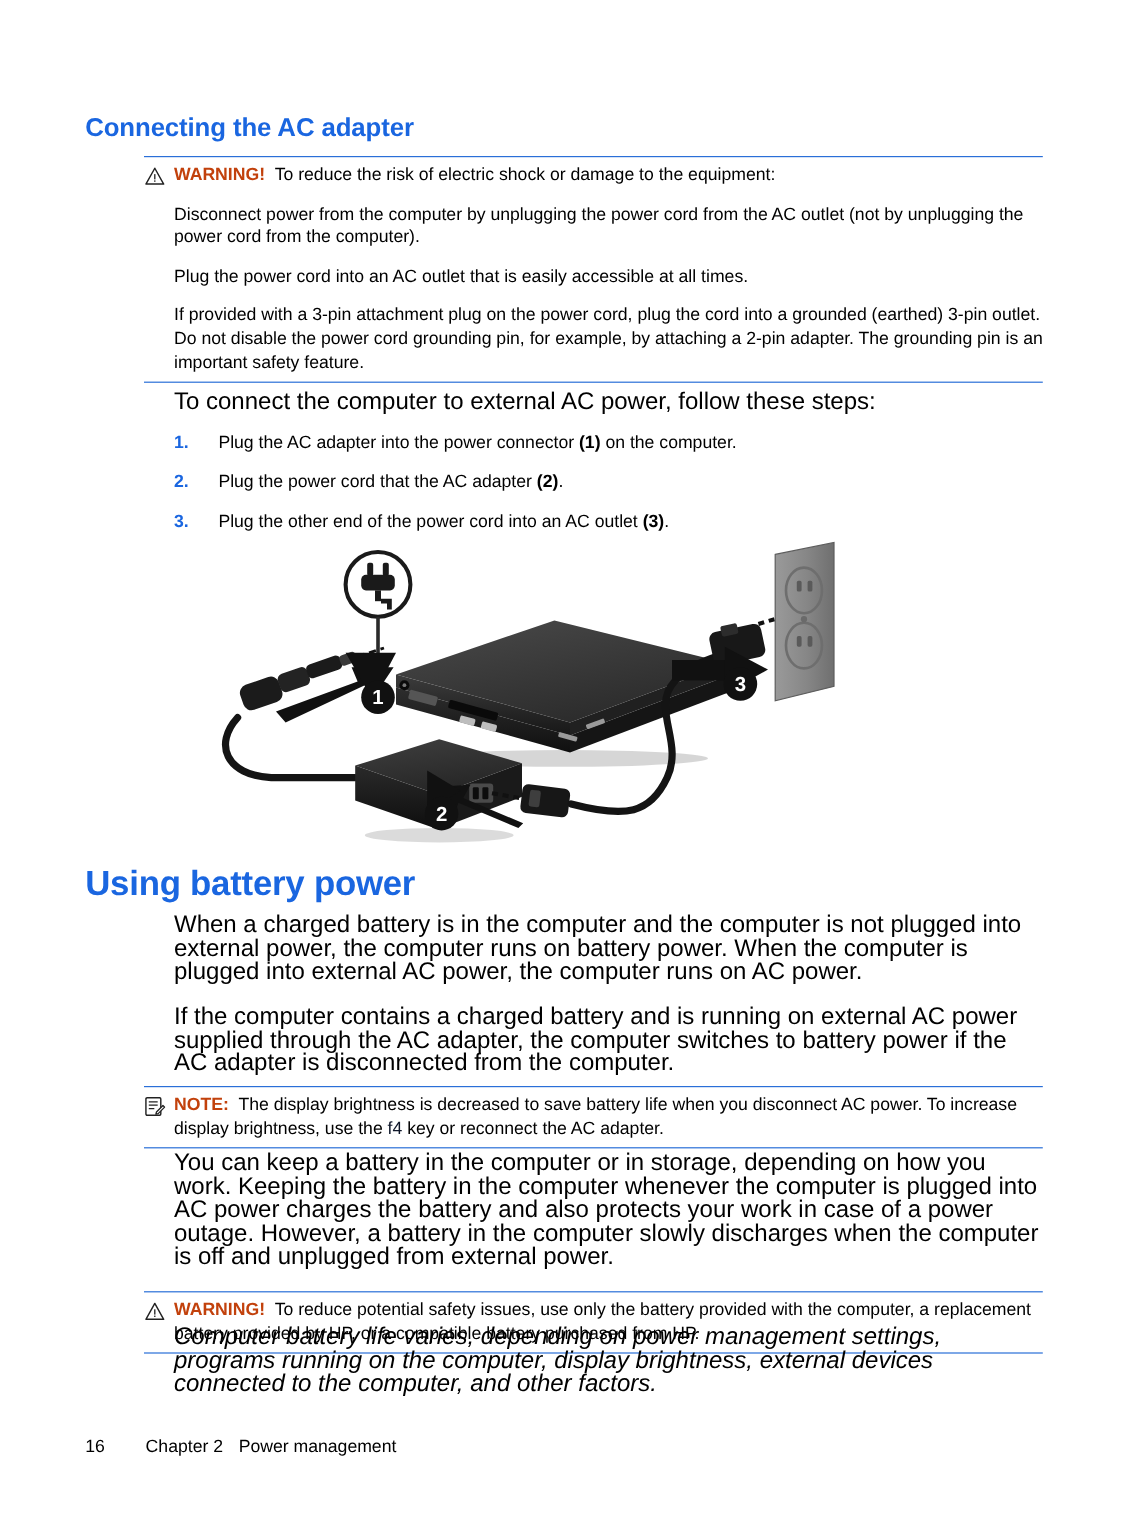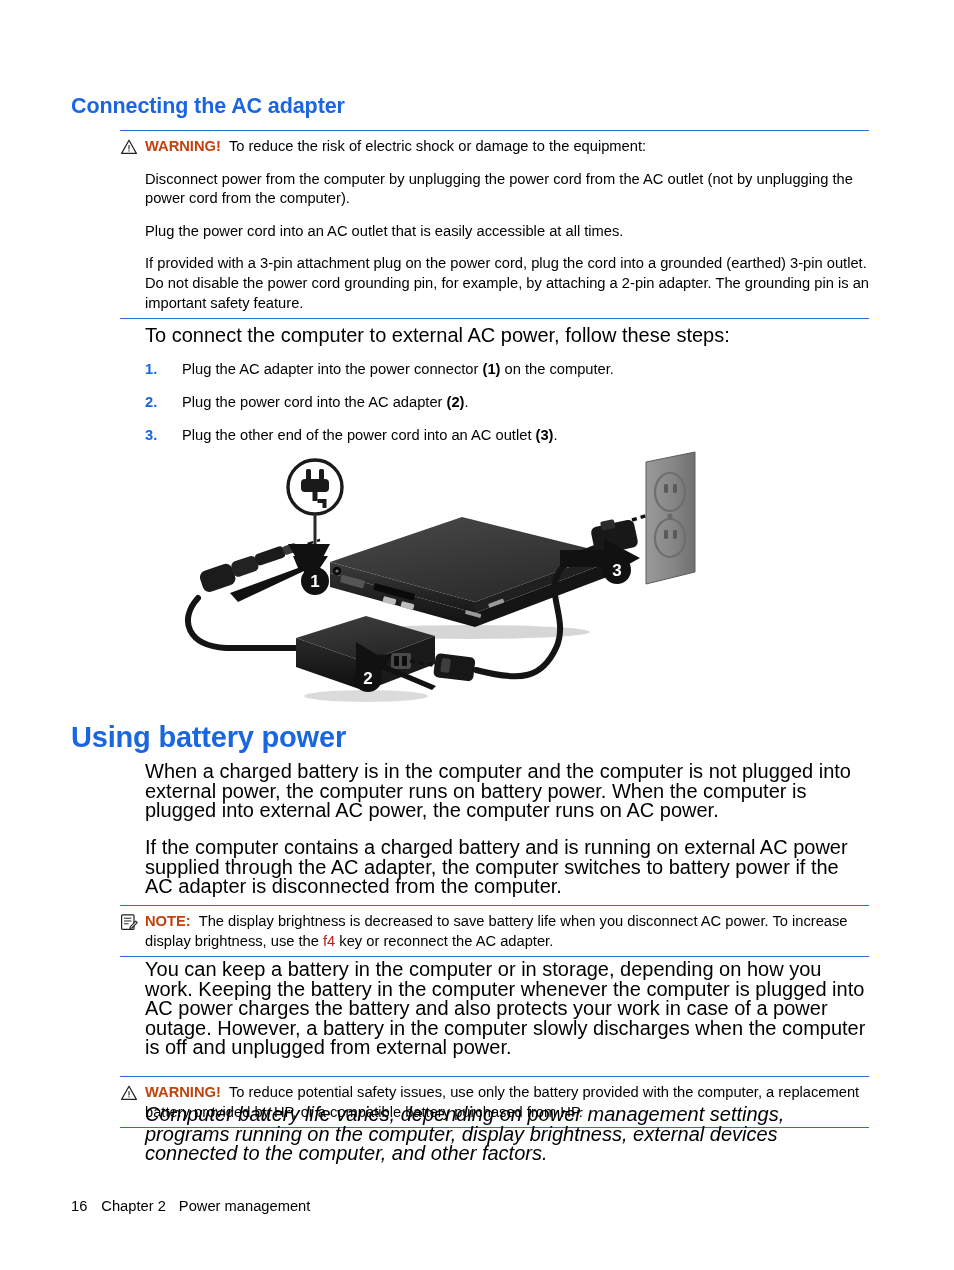--- a/index.html
+++ b/index.html
@@ -79,21 +79,21 @@
     margin: 0 0 0 0;
     font-size: 14.7px;
     line-height: 19.6px;
   }
   .admon p + p { margin-top: 13px; }
   .admon-label {
     color: #c2410c;
     font-weight: bold;
   }
   .admon-gap { display: inline-block; width: 8px; }
-  .inline-link { color: #b91c1c; }
+  .inline-link { color: #0f172a; }
 
   
   .olist {
     position: absolute;
     left: 145px;
     width: 724px;
   }
   .oitem {
     position: relative;
     padding-left: 37px;
@@ -113,21 +113,21 @@
   
   .footer {
     position: absolute;
     left: 71px;
     bottom: 56px;
     font-size: 14.7px;
     color: #000000;
     white-space: nowrap;
   }
   .footer .pg { margin-right: 14px; }
-  .footer .ch { margin-right: 13px; }
+  .footer .ch { margin-right: 13px; margin-left: 20px; }
 
   
   .figure {
     position: absolute;
     left: 170px;
     top: 450px;
     width: 530px;
     height: 255px;
   }
   .figure svg { display: block; }
@@ -157,21 +157,21 @@
 
   <div class="para" style="top:326px;">To connect the computer to external AC power, follow these steps:</div>
 
   <div class="olist" style="top:360px;">
     <div class="oitem">
       <span class="onum">1.</span>
       <span>Plug the AC adapter into the power connector </span><b>(1)</b><span> on the computer.</span>
     </div>
     <div class="oitem">
       <span class="onum">2.</span>
-      <span>Plug the power cord into the AC adapter </span><b>(2)</b><span>.</span>
+      <span>Plug the power cord that the AC adapter </span><b>(2)</b><span>.</span>
     </div>
     <div class="oitem">
       <span class="onum">3.</span>
       <span>Plug the other end of the power cord into an AC outlet </span><b>(3)</b><span>.</span>
     </div>
   </div>
 
   <div class="figure">
     <svg width="530" height="255" viewBox="0 0 530 255" xmlns="http://www.w3.org/2000/svg">
       <defs>

